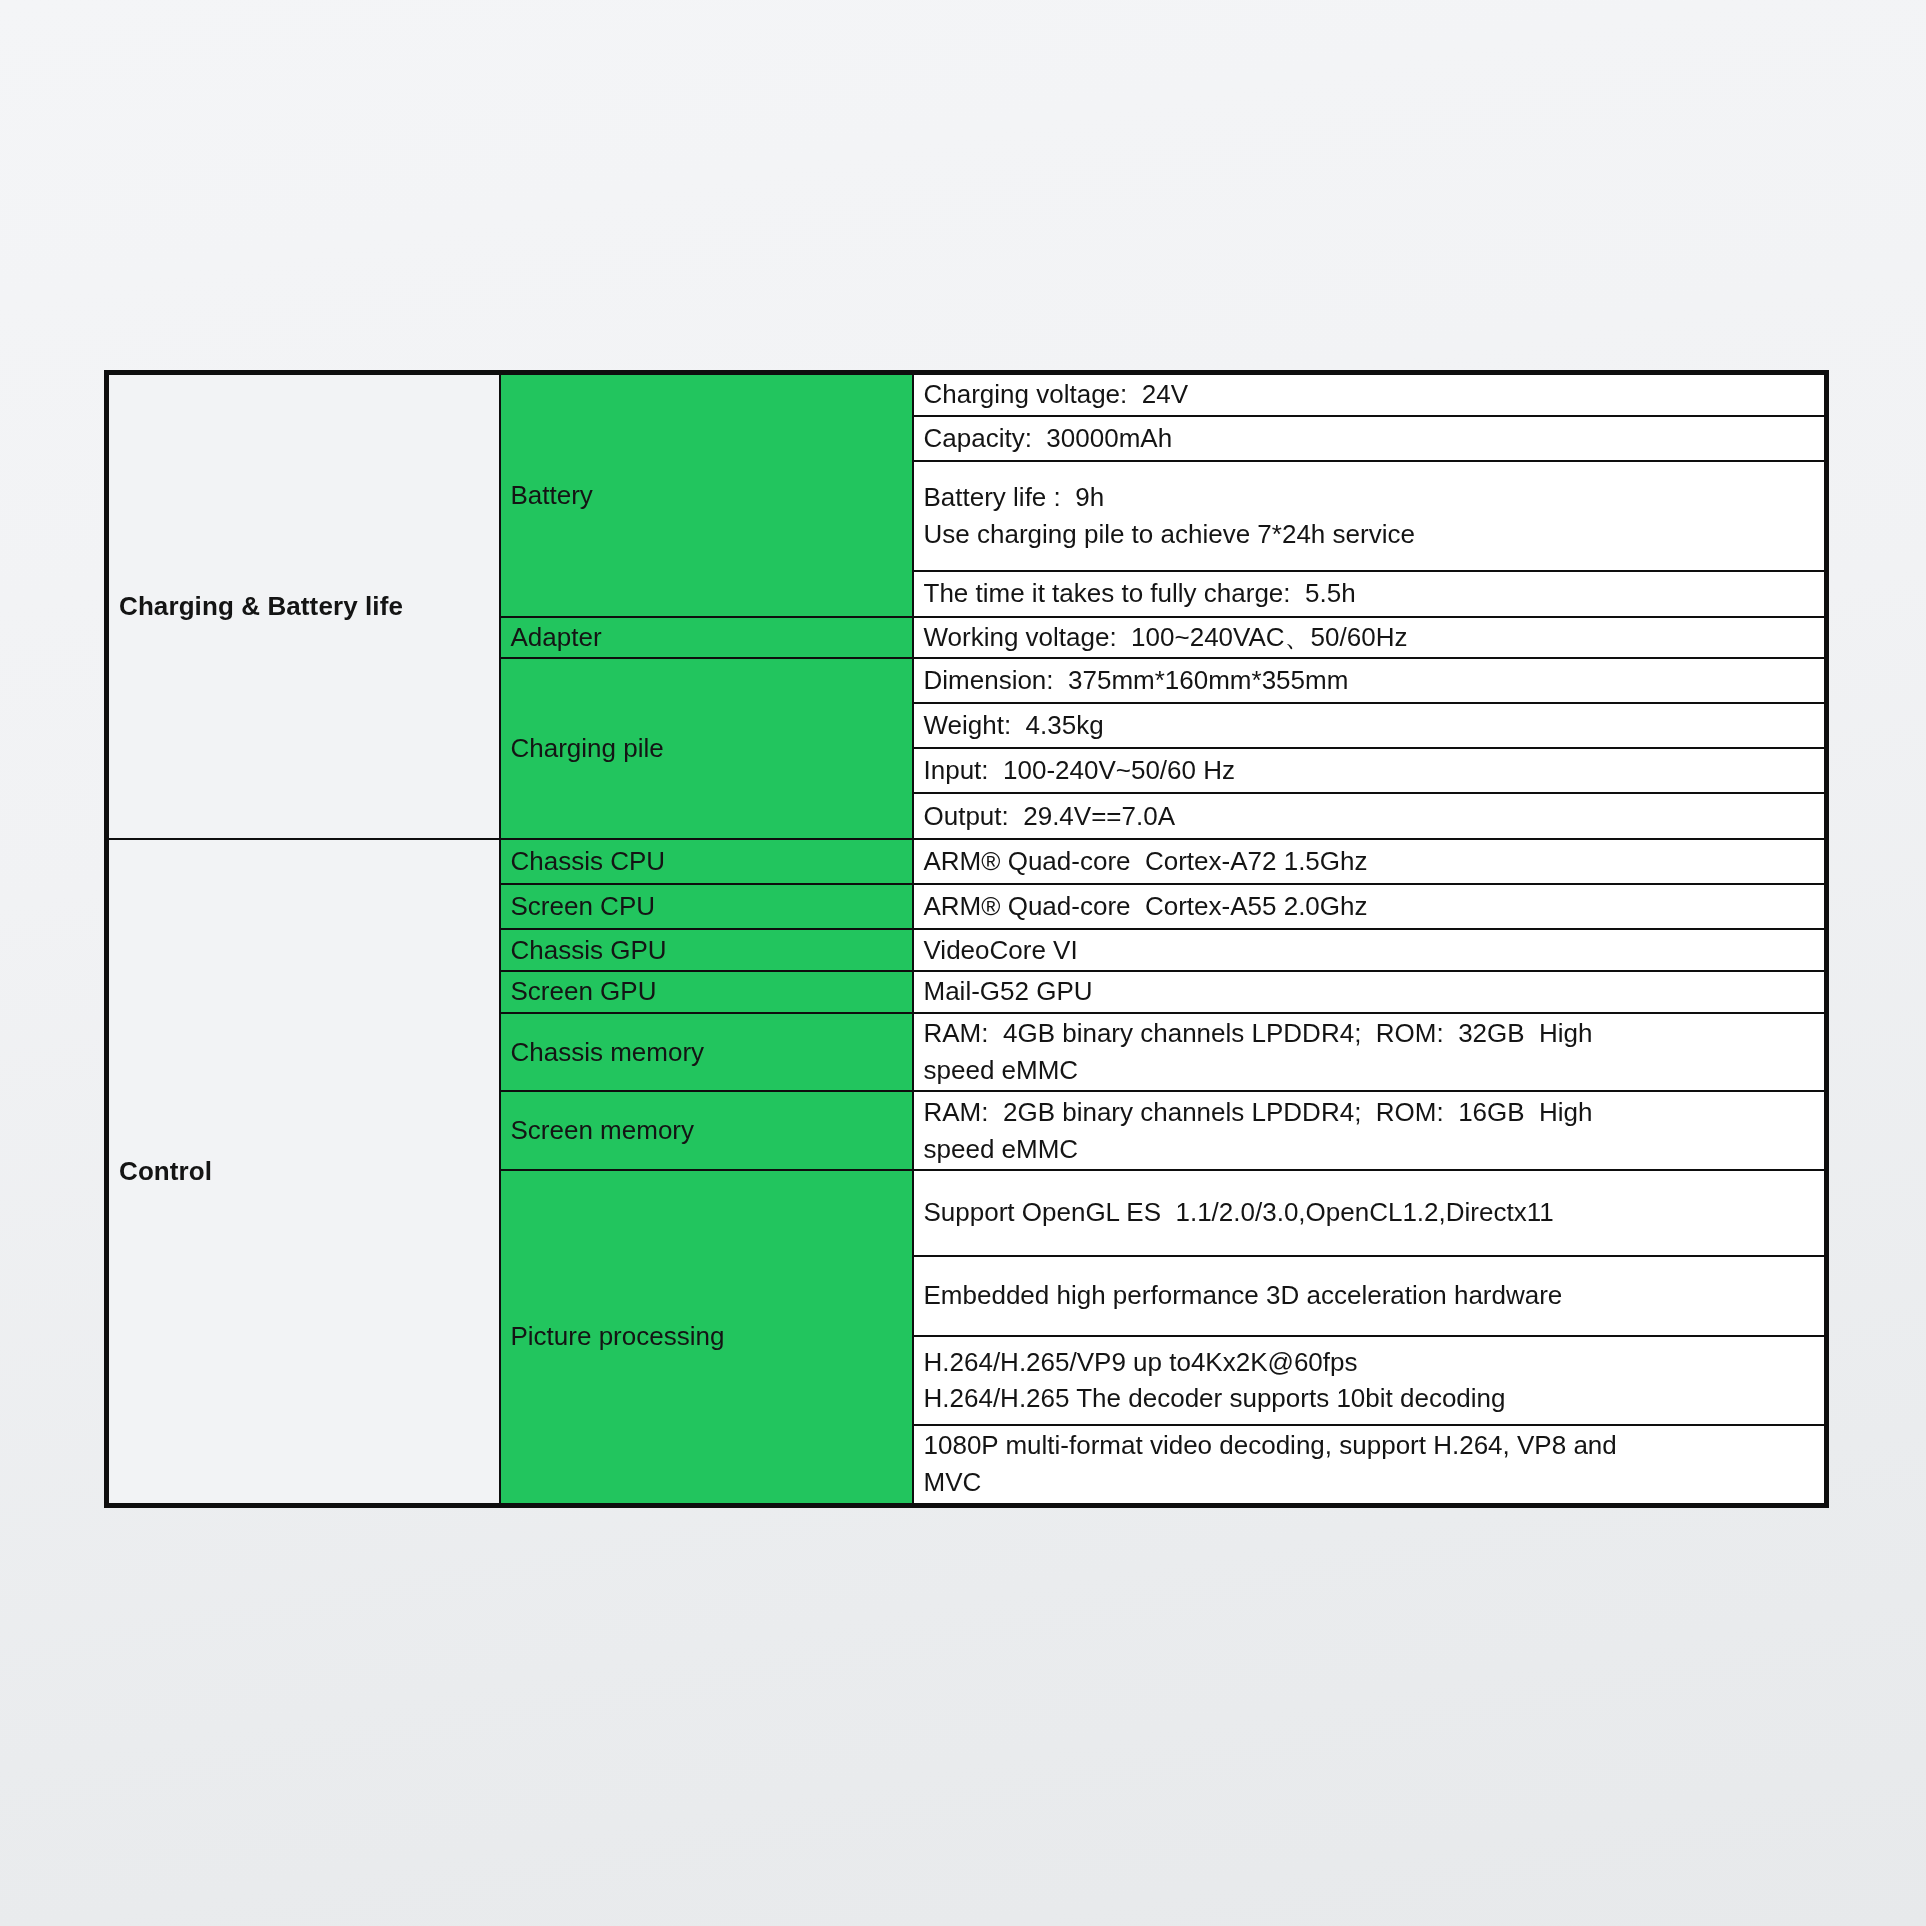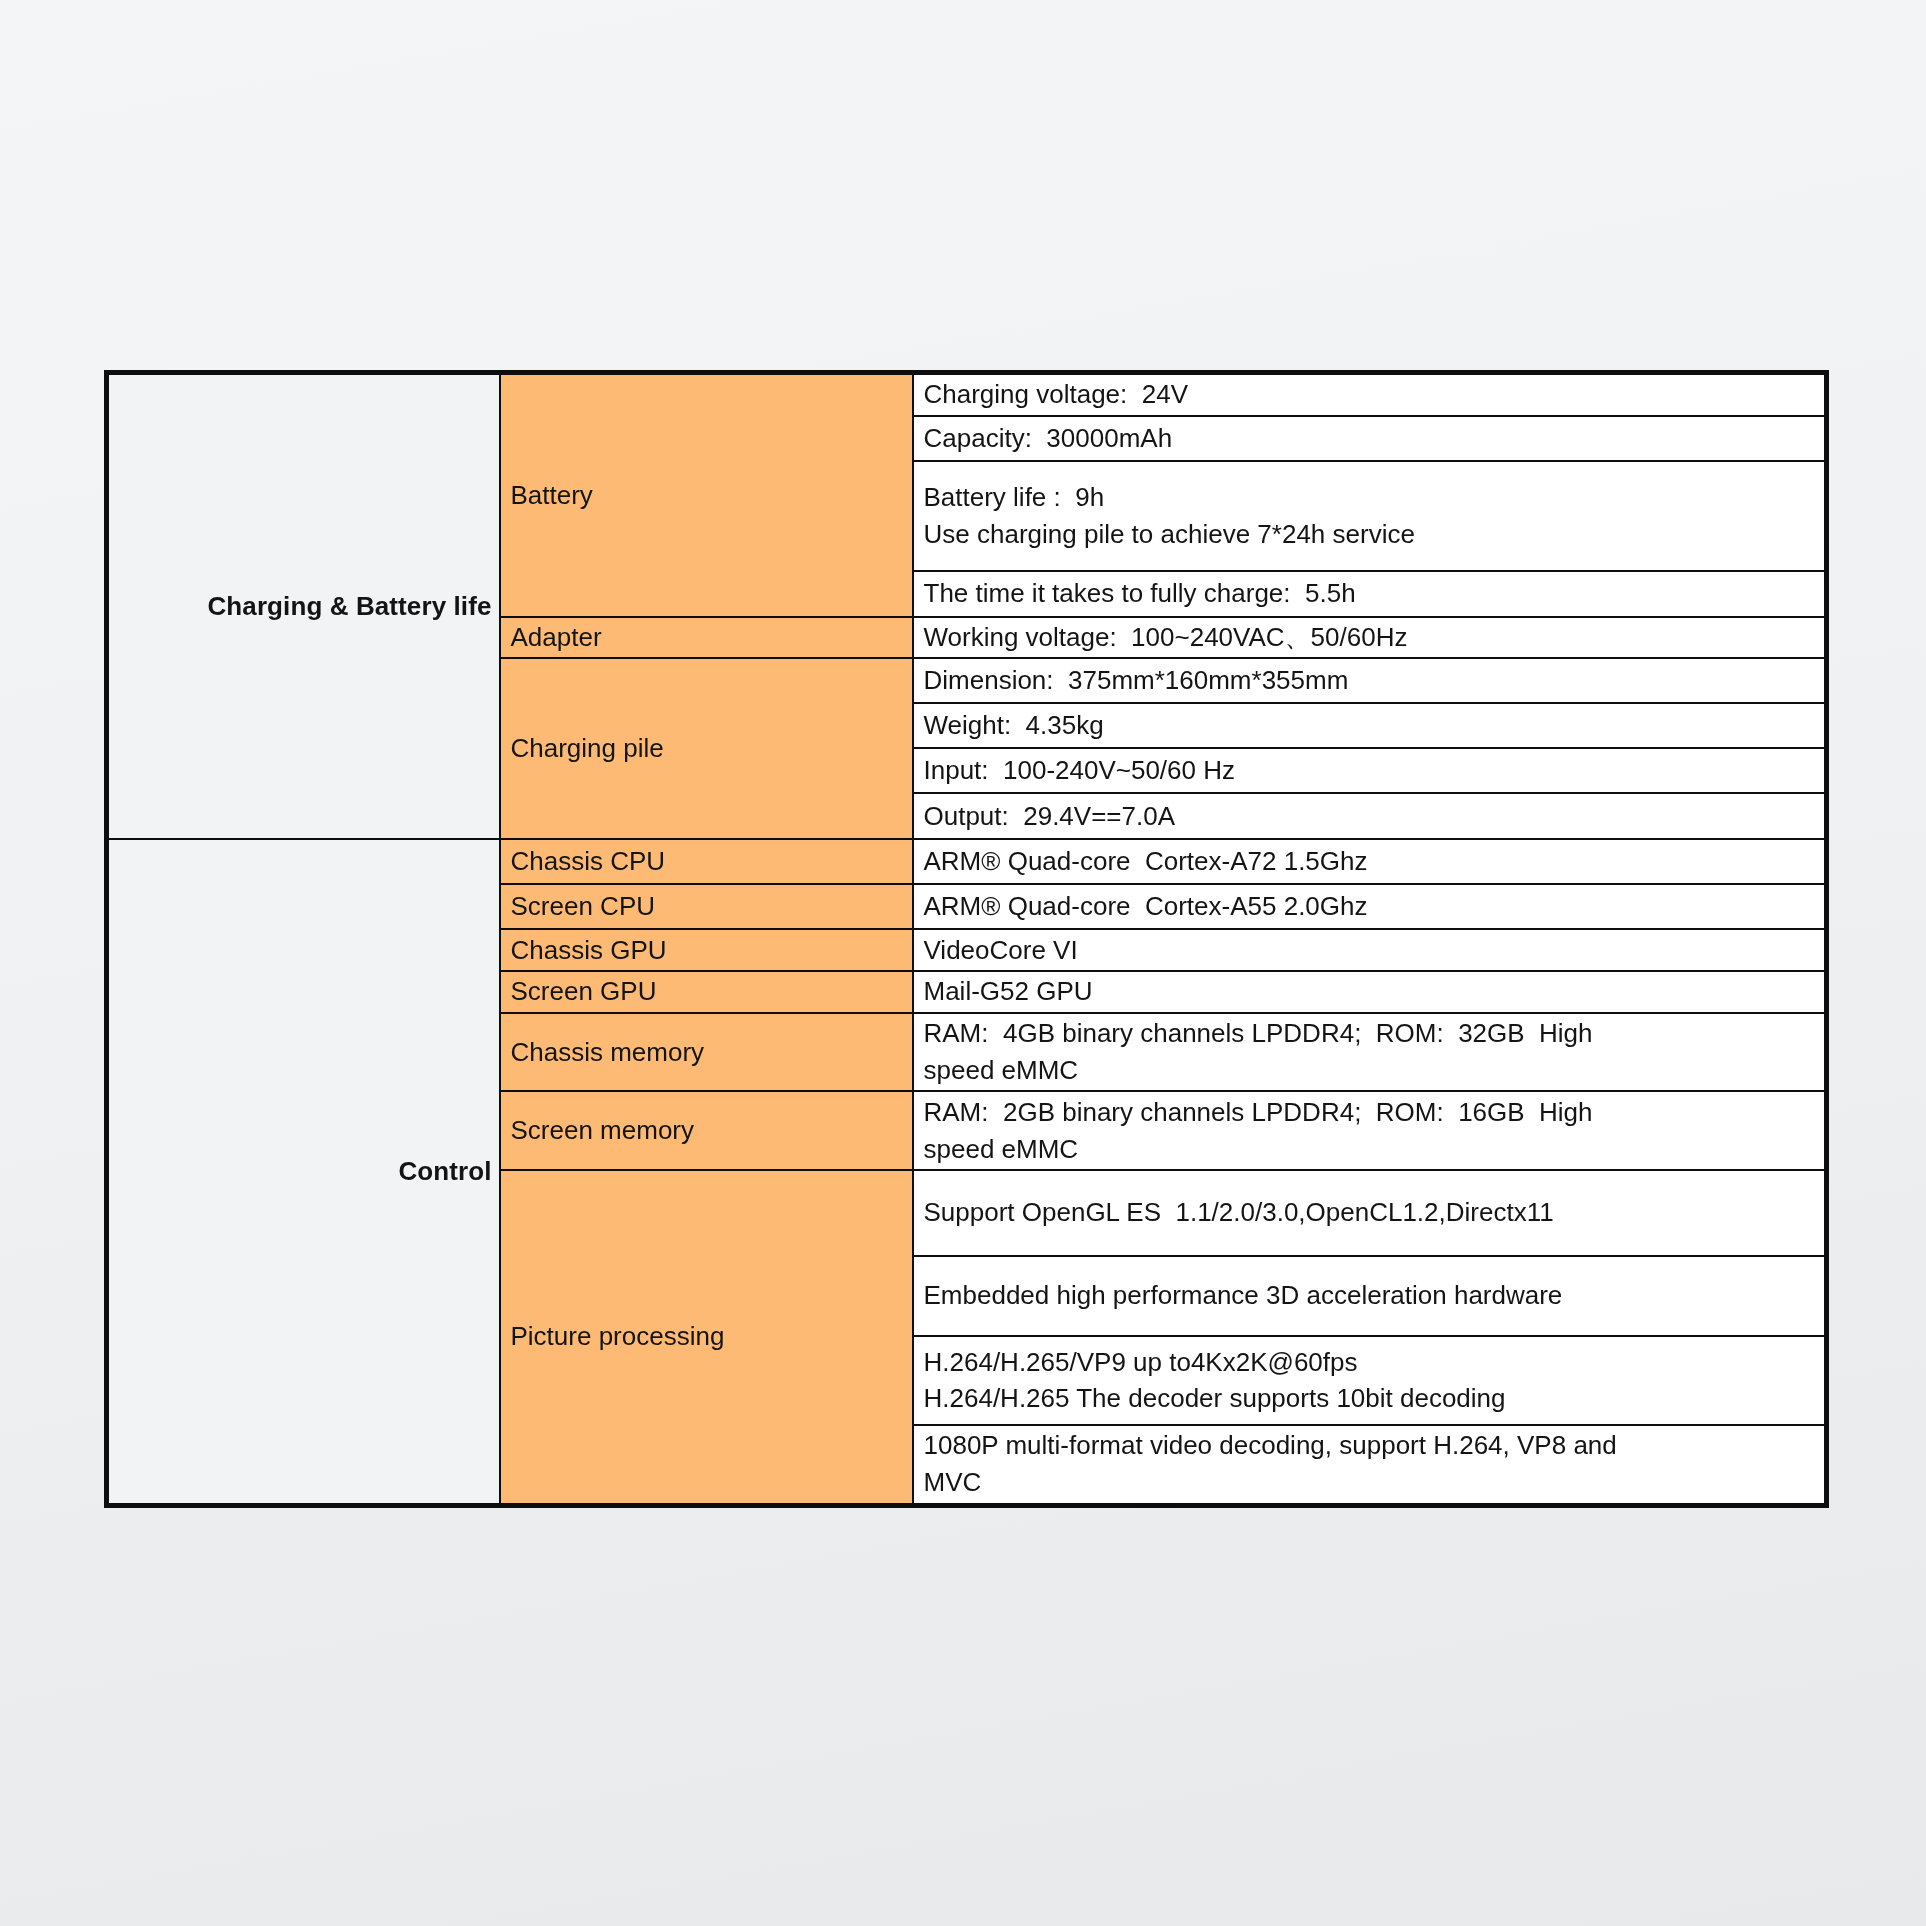--- a/index.html
+++ b/index.html
@@ -34,24 +34,23 @@
     font-size: 26px;
     line-height: 1.42;
     padding: 1.4px 7px 1.4px 10px;
     overflow: hidden;
   }
   td.cat {
     background: var(--category-bg, #f2f3f5);
     font-weight: 700;
     padding-left: 5.7px;
     letter-spacing: 0.1px;
-    text-align: right;
   }
   td.sub {
-    background: #fdba74;
+    background: #22c55e;
     padding-left: 9.2px;
   }
   td.val {
     background: #ffffff;
     padding-left: 10px;
   }
 </style>
 </head>
 <body>
 

